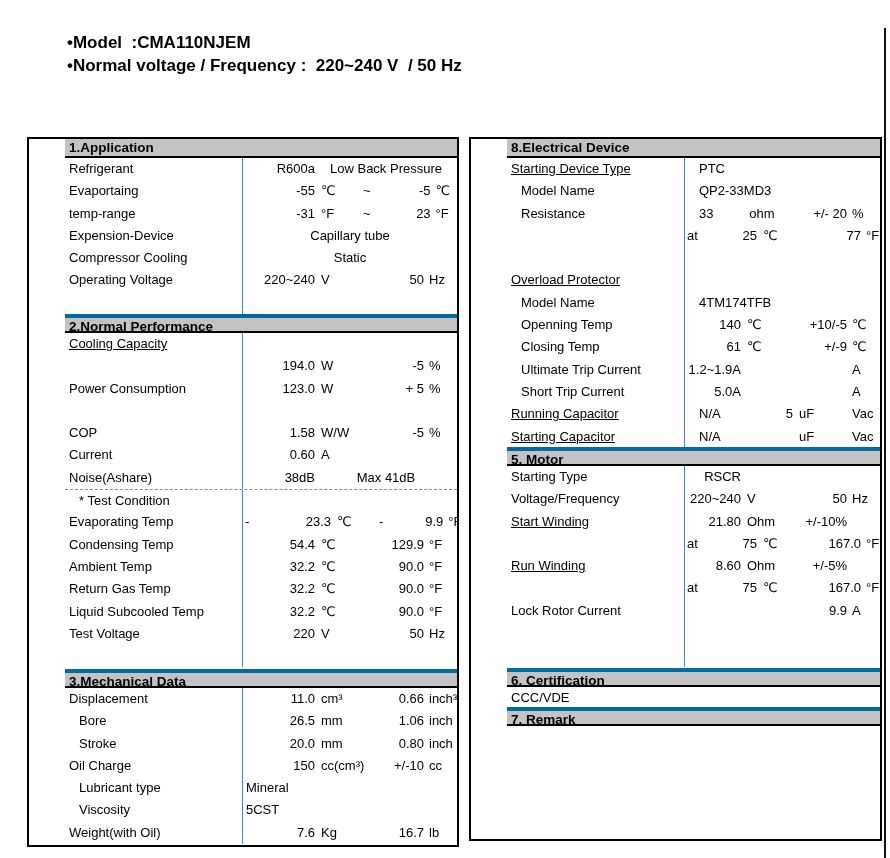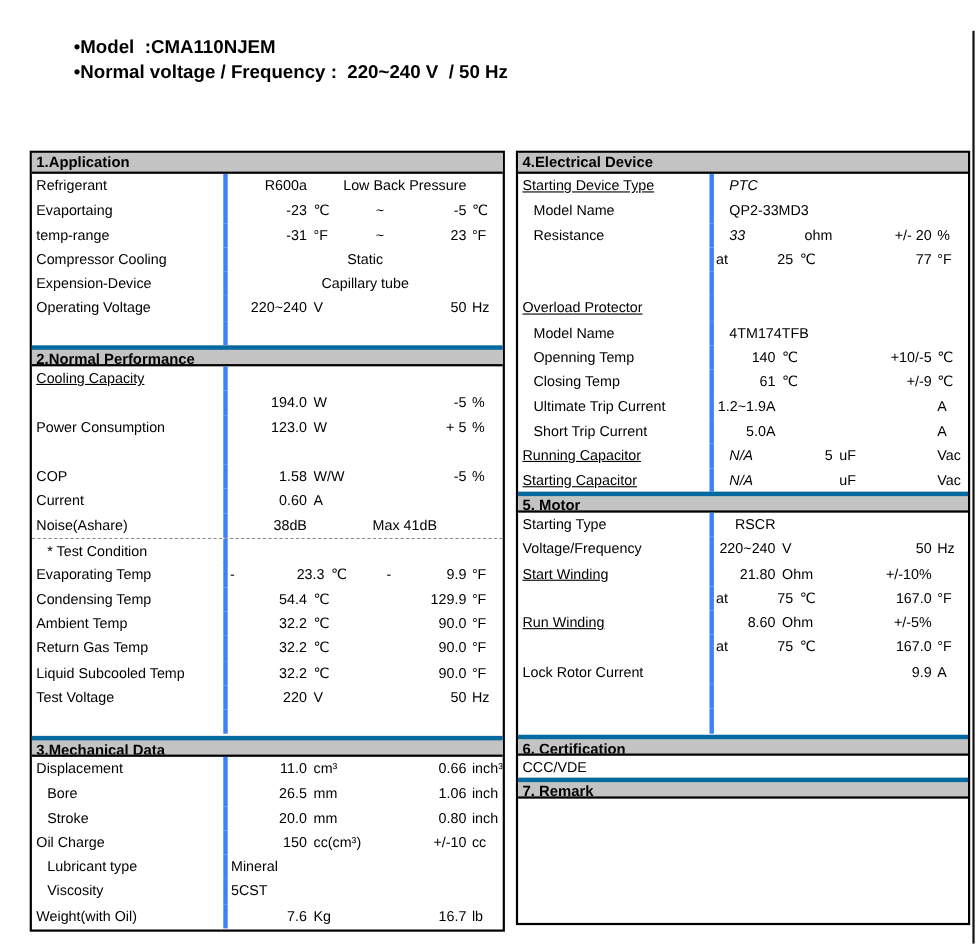--- a/index.html
+++ b/index.html
@@ -4,54 +4,54 @@
 <style>
   * { box-sizing: border-box; margin: 0; padding: 0; }
   html,body { width: 890px; height: 858px; background:#fff; overflow:hidden;
     font-family: "Liberation Sans", "DejaVu Sans", sans-serif; color:#000; }
   .page { position: relative; width: 890px; height: 858px; background: #fff; }
 
   .title-block { position: absolute; left: 29px; top: 31px; }
   .title-line { font-weight: bold; font-size: 17px; line-height: 23px; white-space: pre; margin-left: 38px; }
 
   .tables { position: absolute; left: 27px; top: 137px; display: flex; gap: 10px; align-items: flex-start; }
-  .tbl { border: 2px solid #000; background: #fff; }
+  .tbl { border: 2px solid #000; background: #fff; padding-left: 36px; }
   .tbl.left  { width: 432px; }
   .tbl.right { width: 413px; }
 
   .sec-head { background: #c3c3c3; font-weight: bold; font-size: 13.5px; height: 19px;
     line-height: 18px; padding-left: 4px; border-bottom: 2px solid #000; overflow: hidden; }
   .sec:not(:first-child) .sec-head { border-top: 4px solid #0369a1; }
   .sec-body { overflow: hidden; }
 
   .tbl.left  .sec-0 .sec-body { height: 156px; }
   .tbl.left  .sec-1 .sec-body { height: 336px; }
   .tbl.left  .sec-2 .sec-body { height: 157px; }
   .tbl.right .sec-0 .sec-body { height: 289px; }
   .tbl.right .sec-1 .sec-body { height: 202px; }
   .tbl.right .sec-2 .sec-body { height: 20px; }
   .tbl.right .sec-3 .sec-body { height: 113px; }
 
   .row { display: flex; height: 22.3px; line-height: 22.3px; font-size: 13px; }
   .tbl.right .sec-2 .row { height: 20px; line-height: 19px; align-items: center; }
   .tbl.left .sec-1 .row:nth-child(8) { border-top: 1px dashed #8a8a8a; flex-direction: column; }
 
-  .lbl { width: 178px; flex: none; border-right: 4px solid #3b82f6; padding-left: 4px;
+  .lbl { width: 178px; flex: none; border-right: 1px solid #3b82f6; padding-left: 4px;
     overflow: hidden; white-space: nowrap; }
   .lbl.full { width: 100%; border-right: none; }
   .val { flex: 1 1 auto; display: flex; overflow: hidden; }
 
   .cell { flex: none; white-space: nowrap; overflow: visible; }
   .cell.pre { width: 16px; padding-left: 2px; }
   .cell.n1  { width: 72px; text-align: right; }
   .cell.u1  { width: 48px; padding-left: 6px; }
   .cell.mid { flex: 1 1 auto; text-align: center; }
   .cell.n2  { width: 60px; text-align: right; }
   .cell.u2  { width: 33px; padding-left: 5px; }
-  .cell.l   { width: 52px; padding-left: 14px; font-style: italic; }
+  .cell.l   { width: 52px; padding-left: 14px; }
   .cell.lw  { flex: 1 1 auto; padding-left: 3px; }
   .cell.c   { flex: 1 1 auto; text-align: center; }
   .tbl.right .cell.n1 { width: 56px; }
   .tbl.right .cell.u1 { width: 44px; }
   .tbl.right .cell.lw { padding-left: 14px; }
 
   .ul  { text-decoration: underline; }
   .ind { padding-left: 10px; }
 
   .page-edge { position: absolute; left: 884px; top: 28px; width: 2px; height: 830px; background: #121212; }
@@ -72,47 +72,47 @@
             <div class="row">
               <div class="lbl"><span>Refrigerant</span></div>
               <div class="val">
                 <span class="cell n1">R600a</span>
                 <span class="cell mid">Low Back Pressure</span>
               </div>
             </div>
             <div class="row">
               <div class="lbl"><span>Evaportaing</span></div>
               <div class="val">
-                <span class="cell n1">-23</span>
+                <span class="cell n1">-55</span>
                 <span class="cell u1">℃</span>
                 <span class="cell mid">~</span>
                 <span class="cell n2">-5</span>
                 <span class="cell u2">℃</span>
               </div>
             </div>
             <div class="row">
               <div class="lbl"><span>temp-range</span></div>
               <div class="val">
                 <span class="cell n1">-31</span>
                 <span class="cell u1">°F</span>
                 <span class="cell mid">~</span>
                 <span class="cell n2">23</span>
                 <span class="cell u2">°F</span>
               </div>
             </div>
             <div class="row">
+              <div class="lbl"><span>Expension-Device</span></div>
+              <div class="val">
+                <span class="cell c">Capillary tube</span>
+              </div>
+            </div>
+            <div class="row">
               <div class="lbl"><span>Compressor Cooling</span></div>
               <div class="val">
                 <span class="cell c">Static</span>
-              </div>
-            </div>
-            <div class="row">
-              <div class="lbl"><span>Expension-Device</span></div>
-              <div class="val">
-                <span class="cell c">Capillary tube</span>
               </div>
             </div>
             <div class="row">
               <div class="lbl"><span>Operating Voltage</span></div>
               <div class="val">
                 <span class="cell n1">220~240</span>
                 <span class="cell u1">V</span>
                 <span class="cell mid"></span>
                 <span class="cell n2">50</span>
                 <span class="cell u2">Hz</span>
@@ -315,21 +315,21 @@
                 <span class="cell mid"></span>
                 <span class="cell n2">16.7</span>
                 <span class="cell u2">lb</span>
               </div>
             </div>
           </div>
         </div>
       </div>
     <div class="tbl right" id="tbl-right">
         <div class="sec sec-0">
-          <div class="sec-head">4.Electrical Device</div>
+          <div class="sec-head">8.Electrical Device</div>
           <div class="sec-body">
             <div class="row">
               <div class="lbl"><span class="ul ">Starting Device Type</span></div>
               <div class="val">
                 <span class="cell l">PTC</span>
               </div>
             </div>
             <div class="row">
               <div class="lbl"><span class="ind">Model Name</span></div>
               <div class="val">

